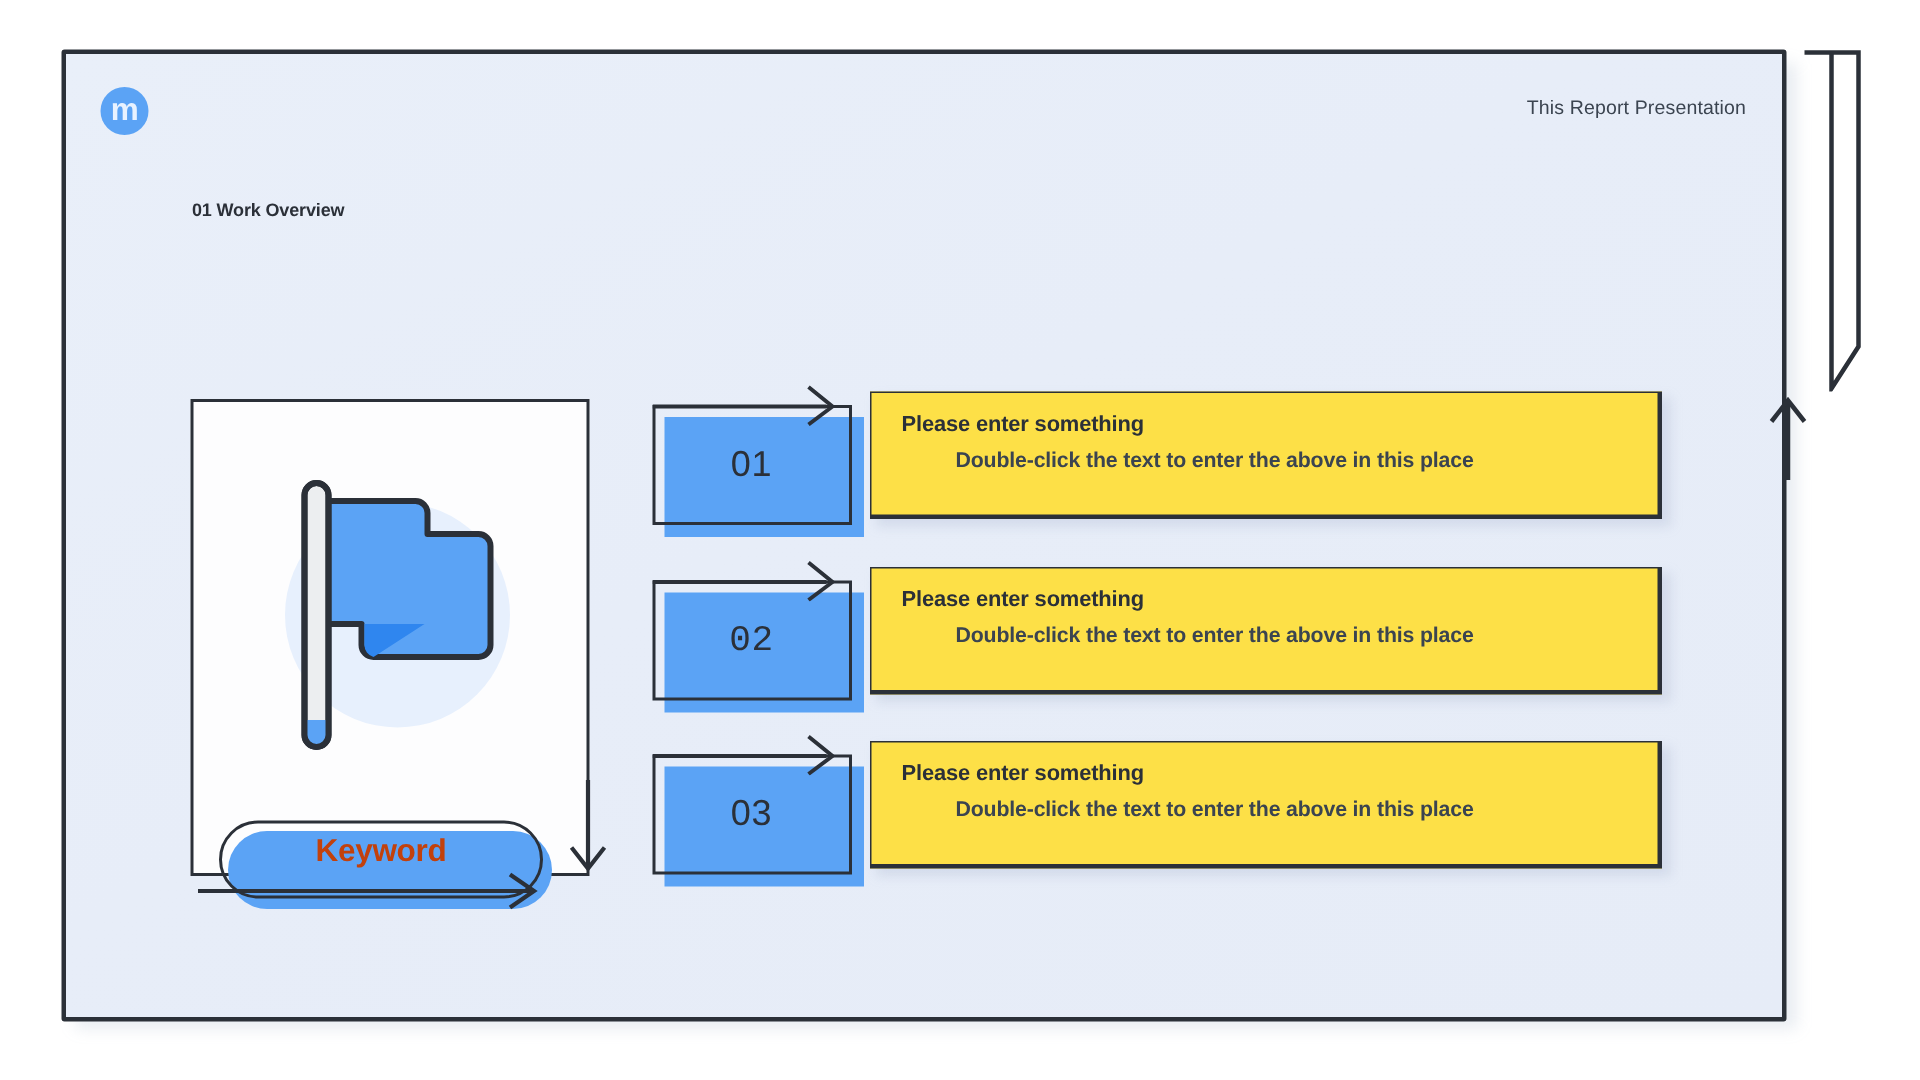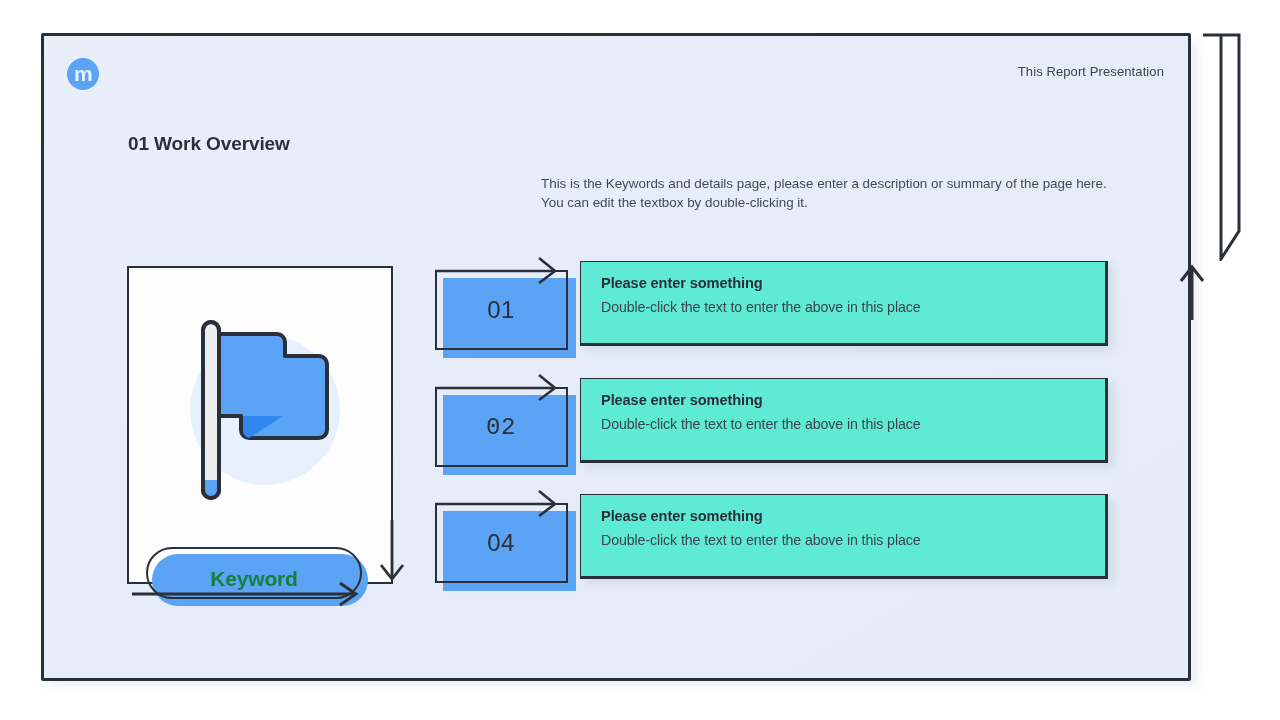--- a/index.html
+++ b/index.html
@@ -78,21 +78,21 @@
     font-size: 13px;
     color: #3b4450;
     letter-spacing: 0.1px;
     white-space: nowrap;
   }
 
   
   .eyebrow {
     position: absolute;
     left: 128px; top: 133px;
-    font-size: 19px;
+    font-size: 12px;
     font-weight: 700;
     color: #2b3038;
     letter-spacing: -0.1px;
   }
   .title {
     position: absolute;
     left: 126px; top: 160px;
     font-size: 56px;
     font-weight: 700;
     color: #2e3741;
@@ -139,28 +139,28 @@
   }
   .kw-fill {
     position: absolute;
     left: 152px; top: 554px;
     width: 216px; height: 52px;
     border-radius: 26px;
     background: #5ba3f5;
   }
   .kw-label {
     position: absolute;
-    left: 146px; top: 547px;
+    left: 146px; top: 536px;
     width: 216px; height: 64px;
     display: flex;
     align-items: center;
     justify-content: center;
     font-size: 21px;
     font-weight: 700;
-    color: #15803d;
+    color: #c2410c;
     letter-spacing: -0.2px;
   }
   .kw-arrow {
     position: absolute;
     left: 132px; top: 580px;
     width: 240px; height: 34px;
   }
 
   
   .row { position: absolute; left: 0; top: 0; }
@@ -195,39 +195,40 @@
 
   .text-card-shadow {
     position: absolute;
     width: 530px; height: 86px;
     background: rgba(120,140,175,0.18);
     filter: blur(4px);
   }
   .text-card {
     position: absolute;
     width: 528px; height: 85px;
-    background: #5eead4;
+    background: #fde047;
     border-top: 1.7px solid #2b3038;
     border-left: 1.7px solid #2b3038;
     border-right: 3px solid #2b3038;
     border-bottom: 3px solid #2b3038;
     padding: 13px 0 0 20px;
   }
   .tc-title {
     font-size: 14.6px;
     font-weight: 700;
     color: #2b3038;
     letter-spacing: -0.1px;
     margin-bottom: 8px;
   }
   .tc-sub {
     font-size: 14.2px;
-    font-weight: 400;
+    font-weight: 700;
     color: #3b4450;
     letter-spacing: -0.1px;
+    margin-left: 36px;
   }
 </style>
 </head>
 <body>
 
 <div id="slide">
 
   <div class="frame-shadow"></div>
   <div class="frame"></div>
 
@@ -239,21 +240,20 @@
     <path d="M20 58 V6" stroke="#2b3038" stroke-width="3"></path>
     <path d="M9 19 L20 5 L31 19" stroke="#2b3038" stroke-width="3" fill="none" stroke-linecap="butt" stroke-linejoin="miter"></path>
   </svg>
 
   <div class="logo">
     <span class="logo-letter">m</span>
   </div>
   <div class="header-label">This Report Presentation</div>
 
   <div class="eyebrow">01 Work Overview</div>
-  <p class="lede">This is the Keywords and details page, please enter a description or summary of the page here. You can edit the textbox by double-clicking it.</p>
 
   <div class="ill-card"></div>
 
   <svg class="ill-card-down-arrow" viewBox="0 0 42 70" fill="none">
     <path d="M21 0 V58" stroke="#2b3038" stroke-width="2.8"></path>
     <path d="M10 45 L21 59 L32 45" stroke="#2b3038" stroke-width="2.8" fill="none" stroke-linejoin="miter"></path>
   </svg>
 
   <svg class="flag-wrap" viewBox="0 0 195 195" fill="none">
     <circle cx="100" cy="98" r="75" fill="#e7f0fd"></circle>
@@ -300,21 +300,21 @@
       </svg>
       <div class="text-card-shadow" style="left:584px; top:382px;"></div>
       <div class="text-card" style="left:580px; top:378px;">
         <div class="tc-title">Please enter something</div>
         <div class="tc-sub">Double-click the text to enter the above in this place</div>
       </div>
       </div>
       <div class="row">
       <div class="num-fill" style="left:443px; top:511px;"></div>
       <div class="num-outline" style="left:435px; top:503px;"></div>
-      <div class="num-label" style="left:435px; top:503px;">04</div>
+      <div class="num-label" style="left:435px; top:503px;">03</div>
       <svg class="row-arrow" style="left:435px; top:487px;" viewBox="0 0 140 30" fill="none">
         <path d="M0 17 H116" stroke="#2b3038" stroke-width="2.6"></path>
         <path d="M104 4 L120 17 L104 29" stroke="#2b3038" stroke-width="2.6" fill="none" stroke-linejoin="miter"></path>
       </svg>
       <div class="text-card-shadow" style="left:584px; top:498px;"></div>
       <div class="text-card" style="left:580px; top:494px;">
         <div class="tc-title">Please enter something</div>
         <div class="tc-sub">Double-click the text to enter the above in this place</div>
       </div>
       </div>

